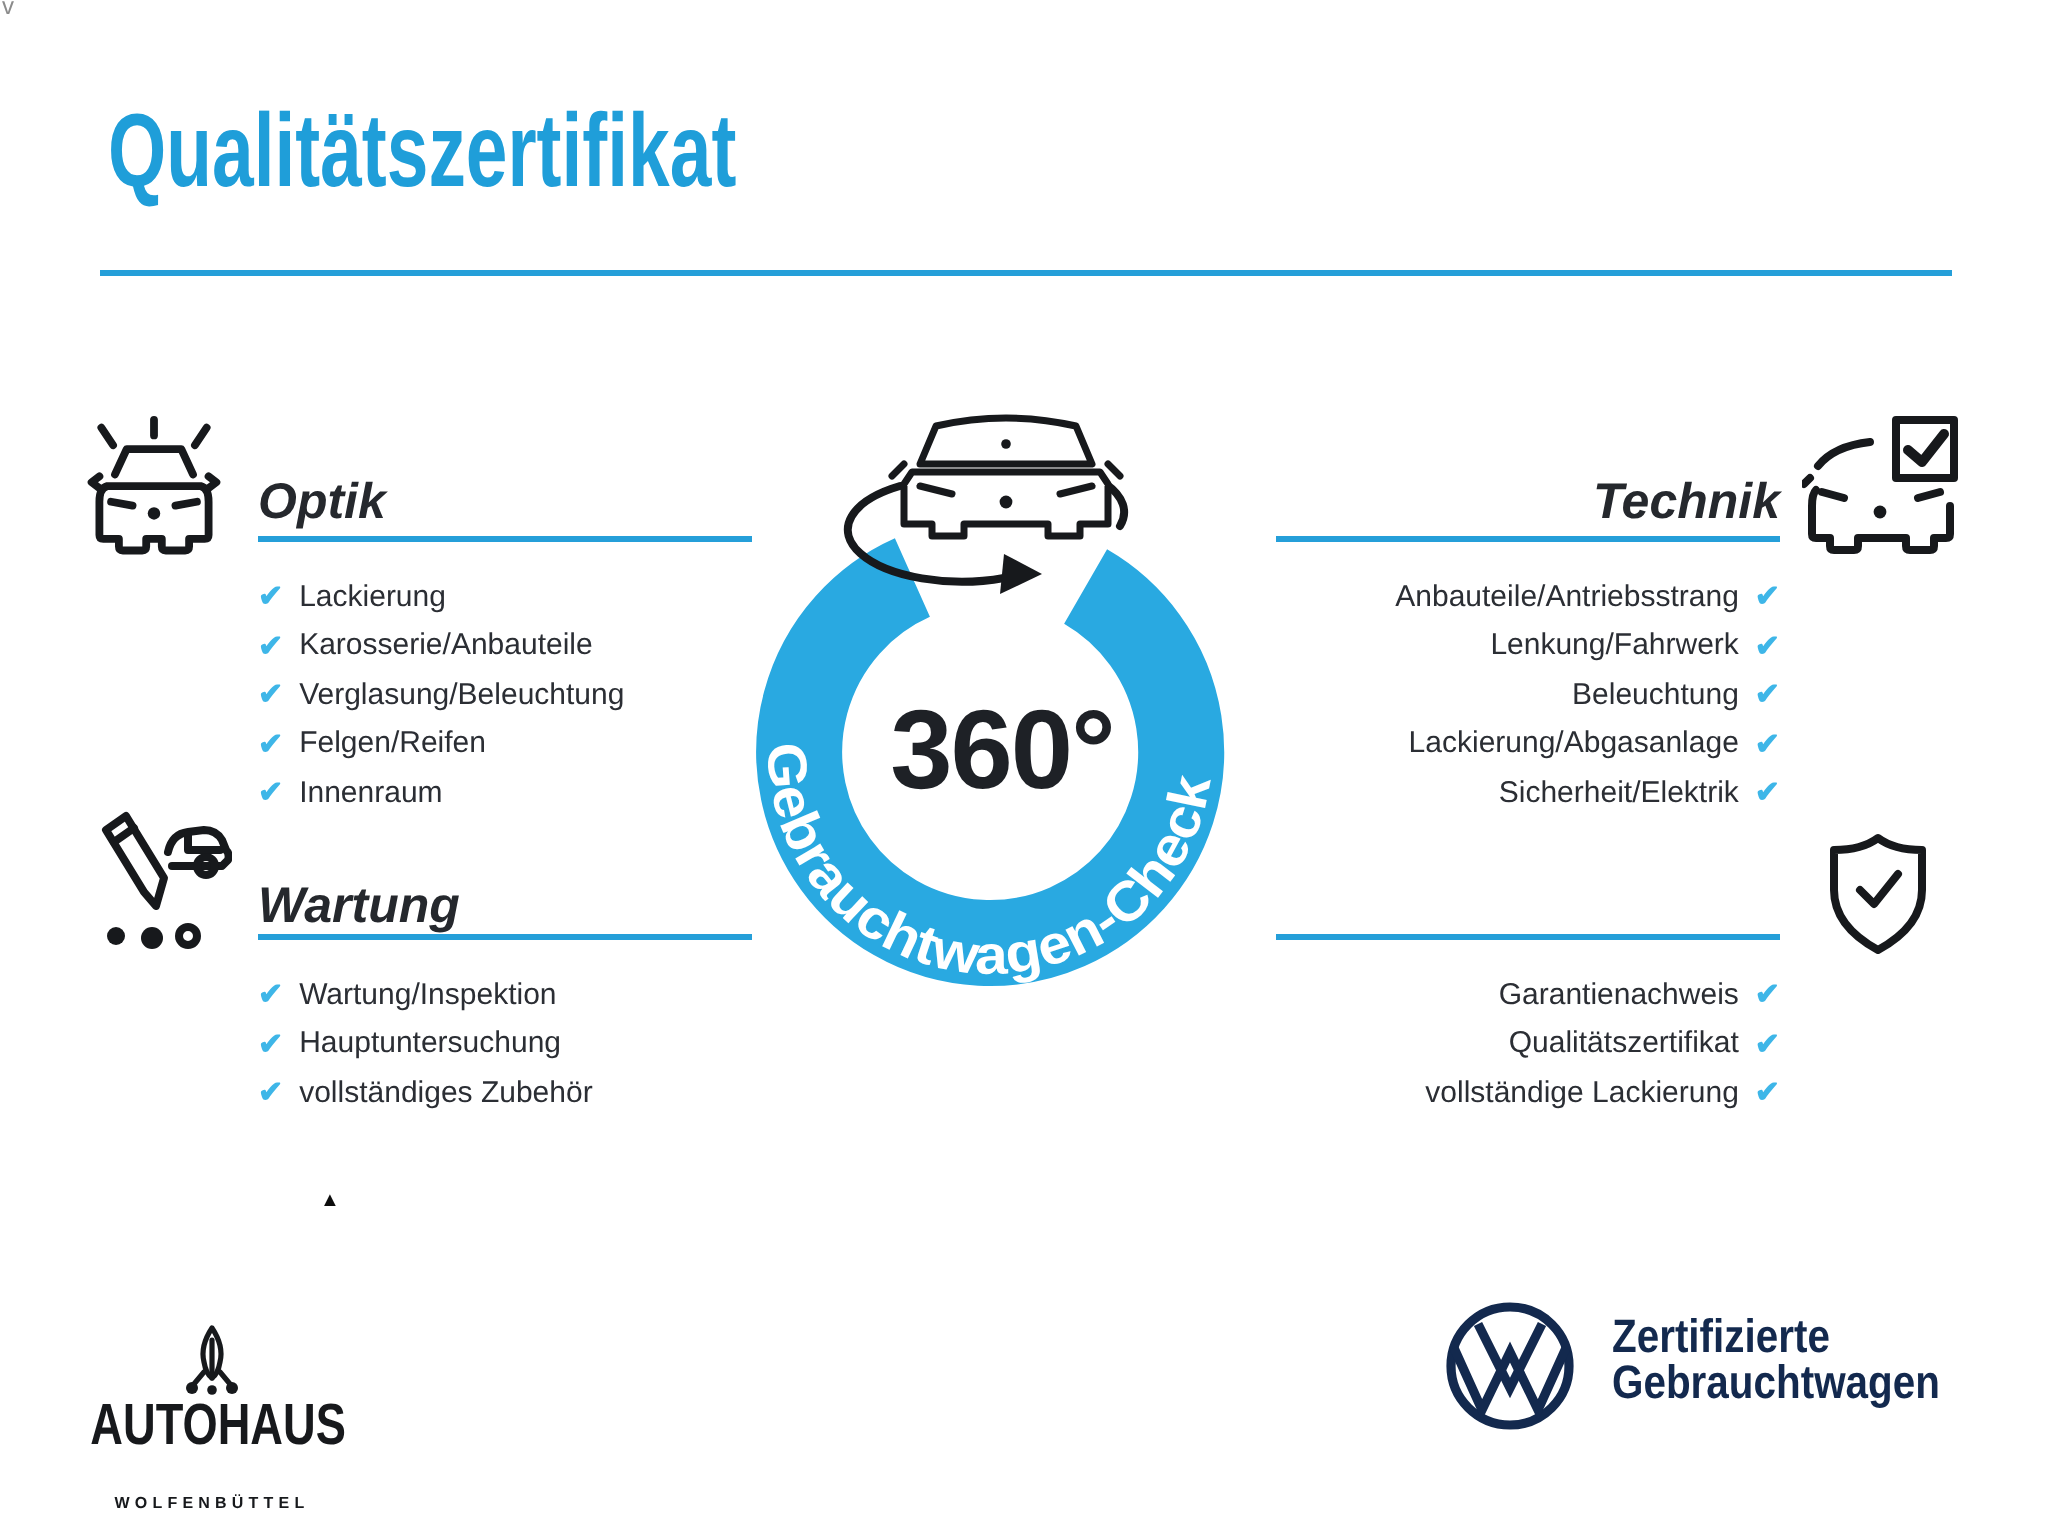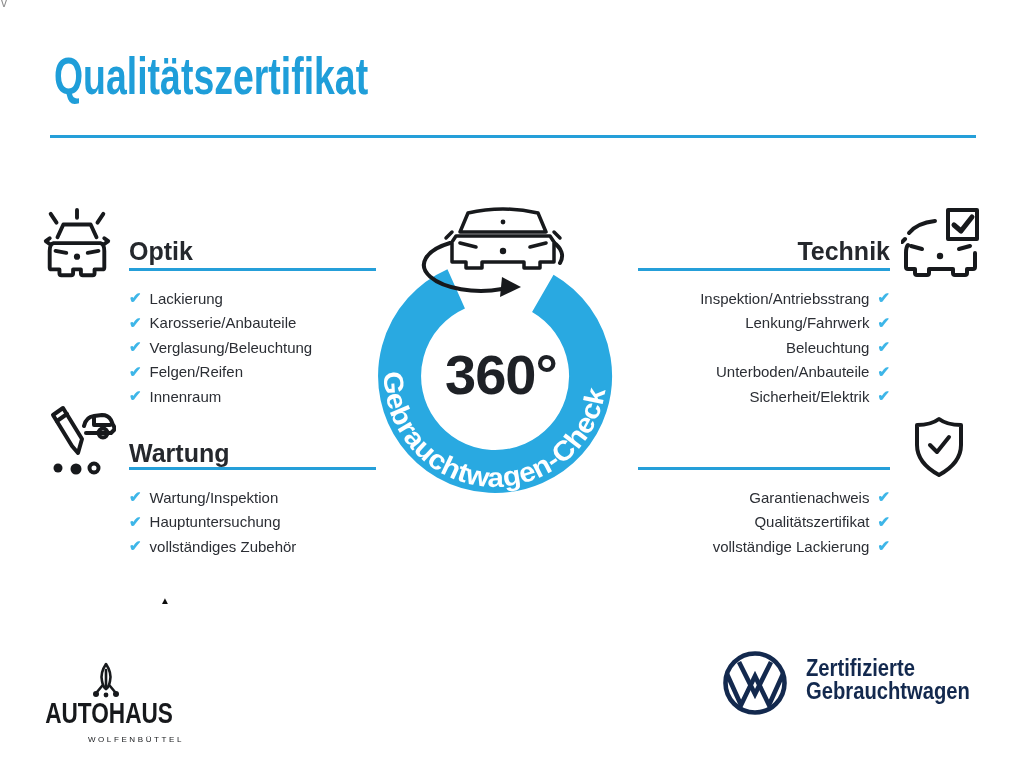--- a/index.html
+++ b/index.html
@@ -4,31 +4,31 @@
 <style>
   html,body{margin:0;padding:0;background:#fff;}
   .stage{position:relative;width:1024px;height:768px;background:#ffffff;overflow:hidden;
          font-family:"Liberation Sans",sans-serif;color:#25282d;}
   .abs{position:absolute;}
   .artifact-v{left:1px;top:-4px;font-size:12px;color:#8b8b8b;}
   .artifact-caret{left:160px;top:595px;font-size:10px;color:#0c0c0c;}
   .title{left:54px;top:46px;font-size:52px;font-weight:700;color:#1f9ed9;
          transform:scaleX(.72);transform-origin:left top;white-space:nowrap;}
   .rule{left:50px;top:135px;width:926px;height:3px;background:#259fd9;}
-  .hdr{font-size:25px;font-weight:700;color:#25282d;white-space:nowrap;}
+  .hdr{font-size:25px;font-weight:700;color:#25282d;white-space:nowrap;font-style:italic;}
   .hdr.right{text-align:right;}
   .subline{height:3px;background:#259fd9;}
   .list{list-style:none;margin:0;padding:0;font-size:15px;color:#2b2e34;}
   .list li{height:24.5px;display:flex;align-items:center;gap:8px;white-space:nowrap;}
   .list.right li{justify-content:flex-end;}
   .chk{color:#3eb6e8;font-weight:700;font-size:15px;}
   .dealer{left:28px;top:662px;width:156px;text-align:center;}
   .dealer-name{font-size:29px;font-weight:700;color:#17191c;line-height:26px;
                transform:scaleX(.78);transform-origin:center top;white-space:nowrap;}
-  .dealer-city{font-size:8px;font-weight:400;letter-spacing:2.6px;color:#17191c;margin-top:9px;text-align:right;}
+  .dealer-city{font-size:8px;font-weight:700;letter-spacing:2.6px;color:#17191c;margin-top:21px;}
   .vw-text{left:806px;top:657px;font-size:23.5px;font-weight:700;color:#13294e;
            line-height:23px;transform:scaleX(.86);transform-origin:left top;white-space:nowrap;}
   svg{display:block;}
   .ink{stroke:#17191c;fill:none;stroke-width:4;stroke-linecap:round;stroke-linejoin:round;}
 </style>
 </head>
 <body>
 
 <div class="stage">
 
@@ -86,33 +86,33 @@
         <path d="M 58 44 L 69 41"></path>
       <rect x="47" y="5" width="29" height="29" fill="#fff"></rect>
       <path d="M 53 20 L 60 26 L 71 12" stroke-width="5"></path>
     </g>
     <circle cx="39" cy="51" r="3.2" fill="#17191c"></circle>
   </svg>
   <div class="abs hdr right" style="left:540px;top:237px;width:350px">Technik</div>
   <div class="abs subline" style="left:638px;top:268px;width:252px"></div>
   <ul class="abs list right" style="left:540px;top:286px;width:350px">
     <li>
-        <span>Inspektion/Antriebsstrang</span>
+        <span>Anbauteile/Antriebsstrang</span>
         <span class="chk">✔</span>
       </li>
     <li>
         <span>Lenkung/Fahrwerk</span>
         <span class="chk">✔</span>
       </li>
     <li>
         <span>Beleuchtung</span>
         <span class="chk">✔</span>
       </li>
     <li>
-        <span>Unterboden/Anbauteile</span>
+        <span>Lackierung/Abgasanlage</span>
         <span class="chk">✔</span>
       </li>
     <li>
         <span>Sicherheit/Elektrik</span>
         <span class="chk">✔</span>
       </li>
   </ul>
 
   <svg class="abs" style="left:36px;top:402px" width="80" height="82" viewBox="0 0 80 82">
     <g class="ink">

